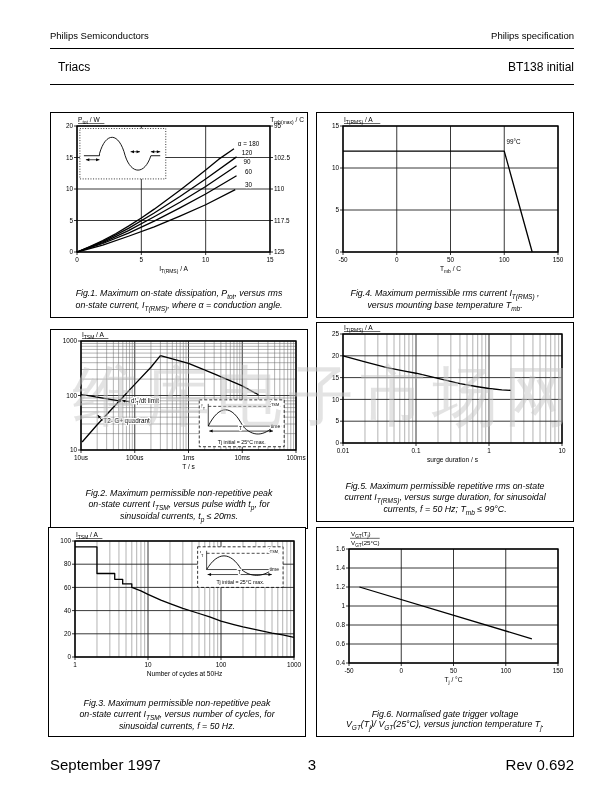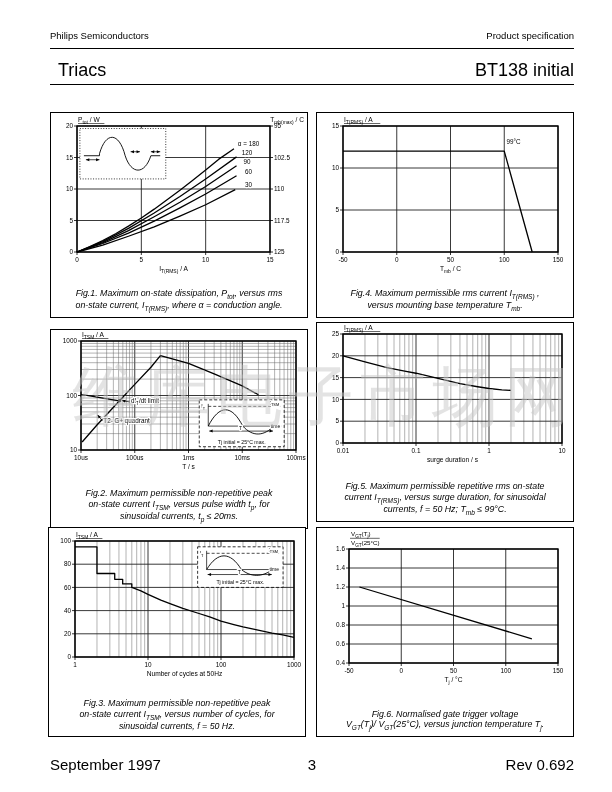--- a/index.html
+++ b/index.html
@@ -2,42 +2,42 @@
 <html><head>
 <meta charset="utf-8">
 <style>
   html,body{margin:0;padding:0;background:#e8e8e8;}
   .page{position:relative;width:612px;height:792px;background:#ffffff;margin:0 auto;
         font-family:"Liberation Sans",sans-serif;color:#000;overflow:hidden;}
   .hdr-row1{position:absolute;left:50px;right:38px;top:30px;display:flex;justify-content:space-between;
             font-size:9.5px;align-items:center;}
   .rule1{position:absolute;left:50px;right:38px;top:48px;border-top:1.2px solid #000;}
   .hdr-row2{position:absolute;left:58px;right:38px;top:60px;display:flex;justify-content:space-between;
-            font-size:18px;}
+            font-size:12px;}
   .rule2{position:absolute;left:50px;right:38px;top:84px;border-top:1.2px solid #000;}
   .figbox{position:absolute;width:256px;border:1.5px solid #000;background:#fff;
           display:flex;flex-direction:column;justify-content:space-between;}
   .figbox svg{display:block;}
   .caption{font-style:italic;font-size:8.8px;line-height:1.22;text-align:center;padding:1px 3px 4px;}
   .caption sub{font-size:6.5px;}
   footer{position:absolute;left:50px;right:38px;top:756px;display:flex;justify-content:space-between;
          font-size:15px;}
   footer .pg{position:absolute;left:0;right:0;text-align:center;}
   .watermark{position:absolute;left:72px;top:352px;font-size:66px;letter-spacing:6px;
              color:#c9c9c9;opacity:.5;z-index:9;pointer-events:none;white-space:nowrap;
              font-family:"DejaVu Sans",sans-serif;}
 </style>
 </head>
 <body>
 
 <div class="page">
 
   <div class="hdr-row1">
     <span>Philips Semiconductors</span>
-    <span>Product specification</span>
+    <span>Philips specification</span>
   </div>
   <div class="rule1"></div>
   <div class="hdr-row2">
     <span>Triacs</span>
     <span>BT138 initial</span>
   </div>
   <div class="rule2"></div>
 
   <div class="figbox" style="left:50px;top:112px;height:204px">
     <svg id="svg-fig1" width="255" height="166" viewBox="0 0 255 166" font-family="&quot;Liberation Sans&quot;,sans-serif">

